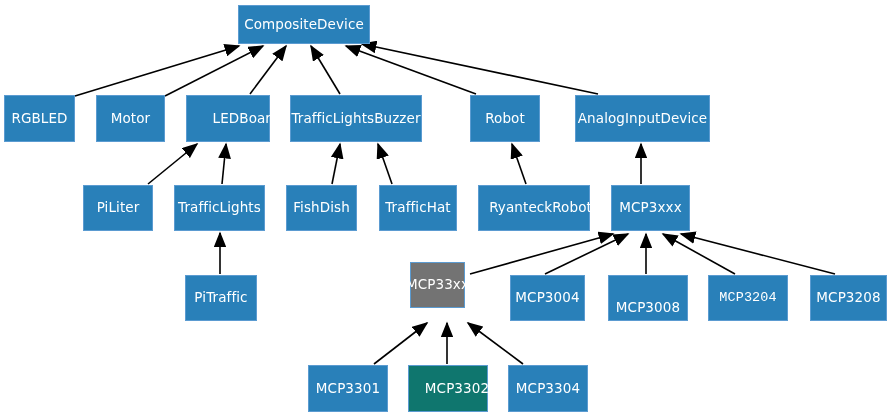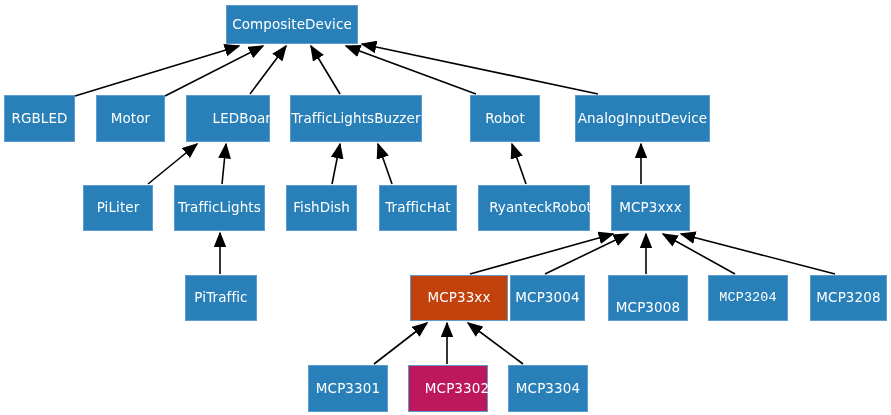--- a/index.html
+++ b/index.html
@@ -73,21 +73,21 @@
         <line x1="545" y1="274" x2="628" y2="234" stroke="#000000" stroke-width="1.6" marker-end="url(#arrowhead)"></line>
         <line x1="646" y1="274" x2="646" y2="234" stroke="#000000" stroke-width="1.6" marker-end="url(#arrowhead)"></line>
         <line x1="735" y1="274" x2="663" y2="234" stroke="#000000" stroke-width="1.6" marker-end="url(#arrowhead)"></line>
         <line x1="835" y1="274" x2="681" y2="234" stroke="#000000" stroke-width="1.6" marker-end="url(#arrowhead)"></line>
         <line x1="374" y1="364" x2="427" y2="323" stroke="#000000" stroke-width="1.6" marker-end="url(#arrowhead)"></line>
         <line x1="447" y1="364" x2="447" y2="323" stroke="#000000" stroke-width="1.6" marker-end="url(#arrowhead)"></line>
         <line x1="523" y1="364" x2="468" y2="323" stroke="#000000" stroke-width="1.6" marker-end="url(#arrowhead)"></line>
       </g>
   </svg>
   <div id="nodes-layer">
-      <div class="node-box" style="left: 226px; top: 5px; width: 132px; height: 39px; background: rgb(41, 128, 185); border-color: rgb(91, 155, 209);">
+      <div class="node-box" style="left: 238px; top: 5px; width: 132px; height: 39px; background: rgb(41, 128, 185); border-color: rgb(91, 155, 209);">
         <span class="node-label" style="color: rgb(255, 255, 255);">CompositeDevice</span>
       </div>
       <div class="node-box" style="left: 4px; top: 95px; width: 71px; height: 47px; background: rgb(41, 128, 185); border-color: rgb(91, 155, 209);">
         <span class="node-label" style="color: rgb(255, 255, 255);">RGBLED</span>
       </div>
       <div class="node-box" style="left: 96px; top: 95px; width: 69px; height: 47px; background: rgb(41, 128, 185); border-color: rgb(91, 155, 209);">
         <span class="node-label" style="color: rgb(255, 255, 255);">Motor</span>
       </div>
       <div class="node-box" style="left: 186px; top: 95px; width: 84px; height: 47px; background: rgb(41, 128, 185); border-color: rgb(91, 155, 209); padding-left: 36px;">
         <span class="node-label" style="color: rgb(255, 255, 255);">LEDBoard</span>
@@ -115,38 +115,38 @@
       </div>
       <div class="node-box" style="left: 478px; top: 185px; width: 112px; height: 46px; background: rgb(41, 128, 185); border-color: rgb(91, 155, 209); padding-left: 13px;">
         <span class="node-label" style="color: rgb(255, 255, 255);">RyanteckRobot</span>
       </div>
       <div class="node-box" style="left: 611px; top: 185px; width: 79px; height: 46px; background: rgb(41, 128, 185); border-color: rgb(91, 155, 209);">
         <span class="node-label" style="color: rgb(255, 255, 255);">MCP3xxx</span>
       </div>
       <div class="node-box" style="left: 185px; top: 275px; width: 72px; height: 46px; background: rgb(41, 128, 185); border-color: rgb(91, 155, 209);">
         <span class="node-label" style="color: rgb(255, 255, 255);">PiTraffic</span>
       </div>
-      <div class="node-box" style="left: 410px; top: 275px; width: 98px; height: 46px; background: #c2410c; border-color: rgb(91, 155, 209);">
+      <div class="node-box" style="left: 410px; top: 262px; width: 55px; height: 46px; background: #737373; border-color: rgb(91, 155, 209);">
         <span class="node-label" style="color: rgb(255, 255, 255);">MCP33xx</span>
       </div>
       <div class="node-box" style="left: 510px; top: 275px; width: 75px; height: 46px; background: rgb(41, 128, 185); border-color: rgb(91, 155, 209);">
         <span class="node-label" style="color: rgb(255, 255, 255);">MCP3004</span>
       </div>
       <div class="node-box" style="left: 608px; top: 275px; width: 80px; height: 46px; background: rgb(41, 128, 185); border-color: rgb(91, 155, 209);">
         <span class="node-label" style="color: rgb(255, 255, 255); margin-top: 20px;">MCP3008</span>
       </div>
       <div class="node-box" style="left: 708px; top: 275px; width: 80px; height: 46px; background: rgb(41, 128, 185); border-color: rgb(91, 155, 209);">
         <span class="node-label" style="color: #ffffff; font-family: Liberation Mono, monospace;">MCP3204</span>
       </div>
       <div class="node-box" style="left: 810px; top: 275px; width: 77px; height: 46px; background: rgb(41, 128, 185); border-color: rgb(91, 155, 209);">
         <span class="node-label" style="color: rgb(255, 255, 255);">MCP3208</span>
       </div>
       <div class="node-box" style="left: 308px; top: 365px; width: 80px; height: 47px; background: rgb(41, 128, 185); border-color: rgb(91, 155, 209);">
         <span class="node-label" style="color: rgb(255, 255, 255);">MCP3301</span>
       </div>
-      <div class="node-box" style="left: 408px; top: 365px; width: 80px; height: 47px; background: #be185d; border-color: rgb(91, 155, 209); padding-left: 18px;">
+      <div class="node-box" style="left: 408px; top: 365px; width: 80px; height: 47px; background: #0f766e; border-color: rgb(91, 155, 209); padding-left: 18px;">
         <span class="node-label" style="color: rgb(255, 255, 255);">MCP3302</span>
       </div>
       <div class="node-box" style="left: 508px; top: 365px; width: 80px; height: 47px; background: rgb(41, 128, 185); border-color: rgb(91, 155, 209);">
         <span class="node-label" style="color: rgb(255, 255, 255);">MCP3304</span>
       </div>
     </div>
 </div>
 
 </body></html>

